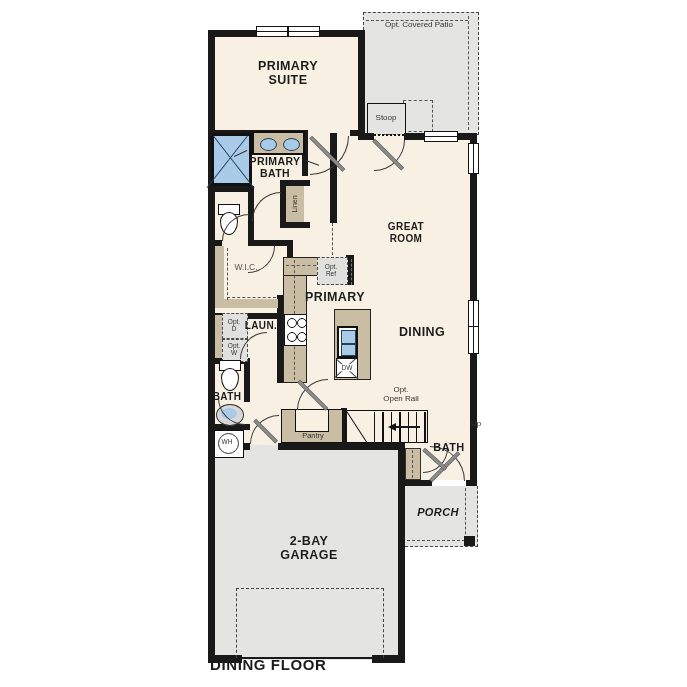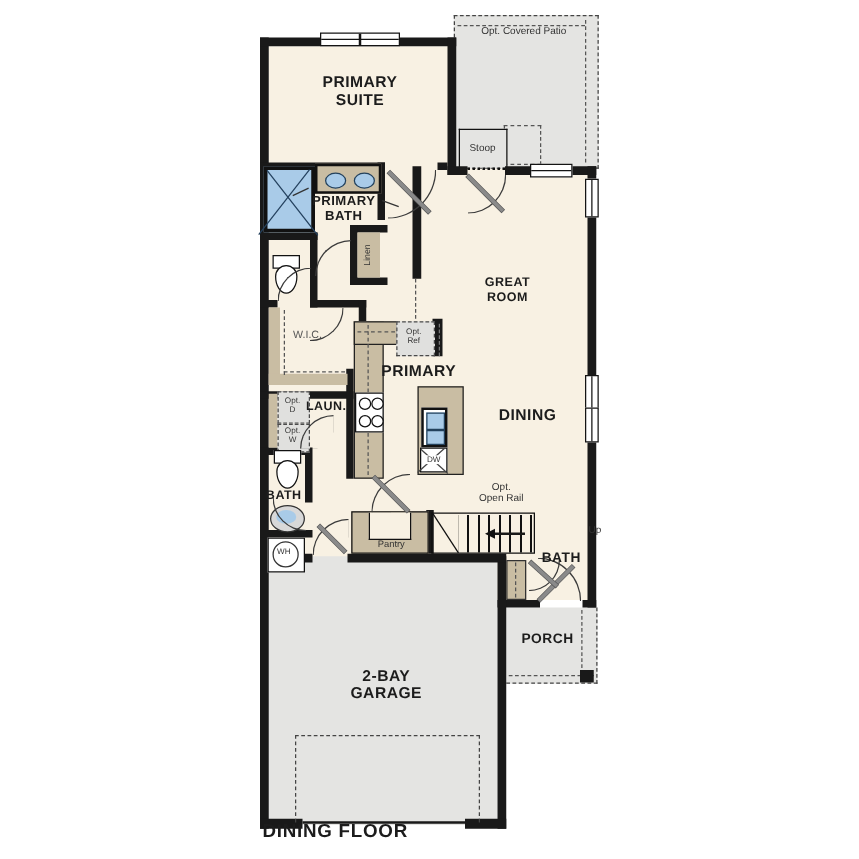--- a/index.html
+++ b/index.html
@@ -200,21 +200,21 @@
   <div class="lbl b" style="left:406px;top:196px;font-size:10px;margin-top:36px;">GREAT
 ROOM</div>
   <div class="lbl b" style="left:335px;top:297px;font-size:12.5px;">PRIMARY</div>
   <div class="lbl b" style="left:422px;top:332px;font-size:12.5px;">DINING</div>
   <div class="lbl" style="left:246px;top:268px;font-size:8.5px;color:#555;">W.I.C.</div>
   <div class="lbl" style="left:295px;top:204px;font-size:7px;color:#333;writing-mode:vertical-rl;transform:translate(-50%,-50%) rotate(180deg);">Linen</div>
   <div class="lbl b" style="left:261px;top:326px;font-size:10px;">LAUN.</div>
   <div class="lbl b" style="left:227px;top:397px;font-size:10px;">BATH</div>
   <div class="lbl" style="left:313px;top:436px;font-size:7.5px;color:#333;">Pantry</div>
   <div class="lbl b" style="left:449px;top:447px;font-size:11px;">BATH</div>
-  <div class="lbl b" style="left:438px;top:512px;font-size:11px;">PORCH</div>
+  <div class="lbl b" style="left:438px;top:512px;font-size:11px;font-style:italic;">PORCH</div>
   <div class="lbl b" style="left:309px;top:548px;font-size:12.5px;">2-BAY
 GARAGE</div>
   <div class="lbl sm" style="left:419px;top:25px;">Opt. Covered Patio</div>
   <div class="lbl sm" style="left:386px;top:118px;">Stoop</div>
   <div class="lbl tiny" style="left:331px;top:270px;">Opt.
 Ref</div>
   <div class="lbl tiny" style="left:234px;top:325px;">Opt.
 D</div>
   <div class="lbl tiny" style="left:234px;top:349px;">Opt.
 W</div>

